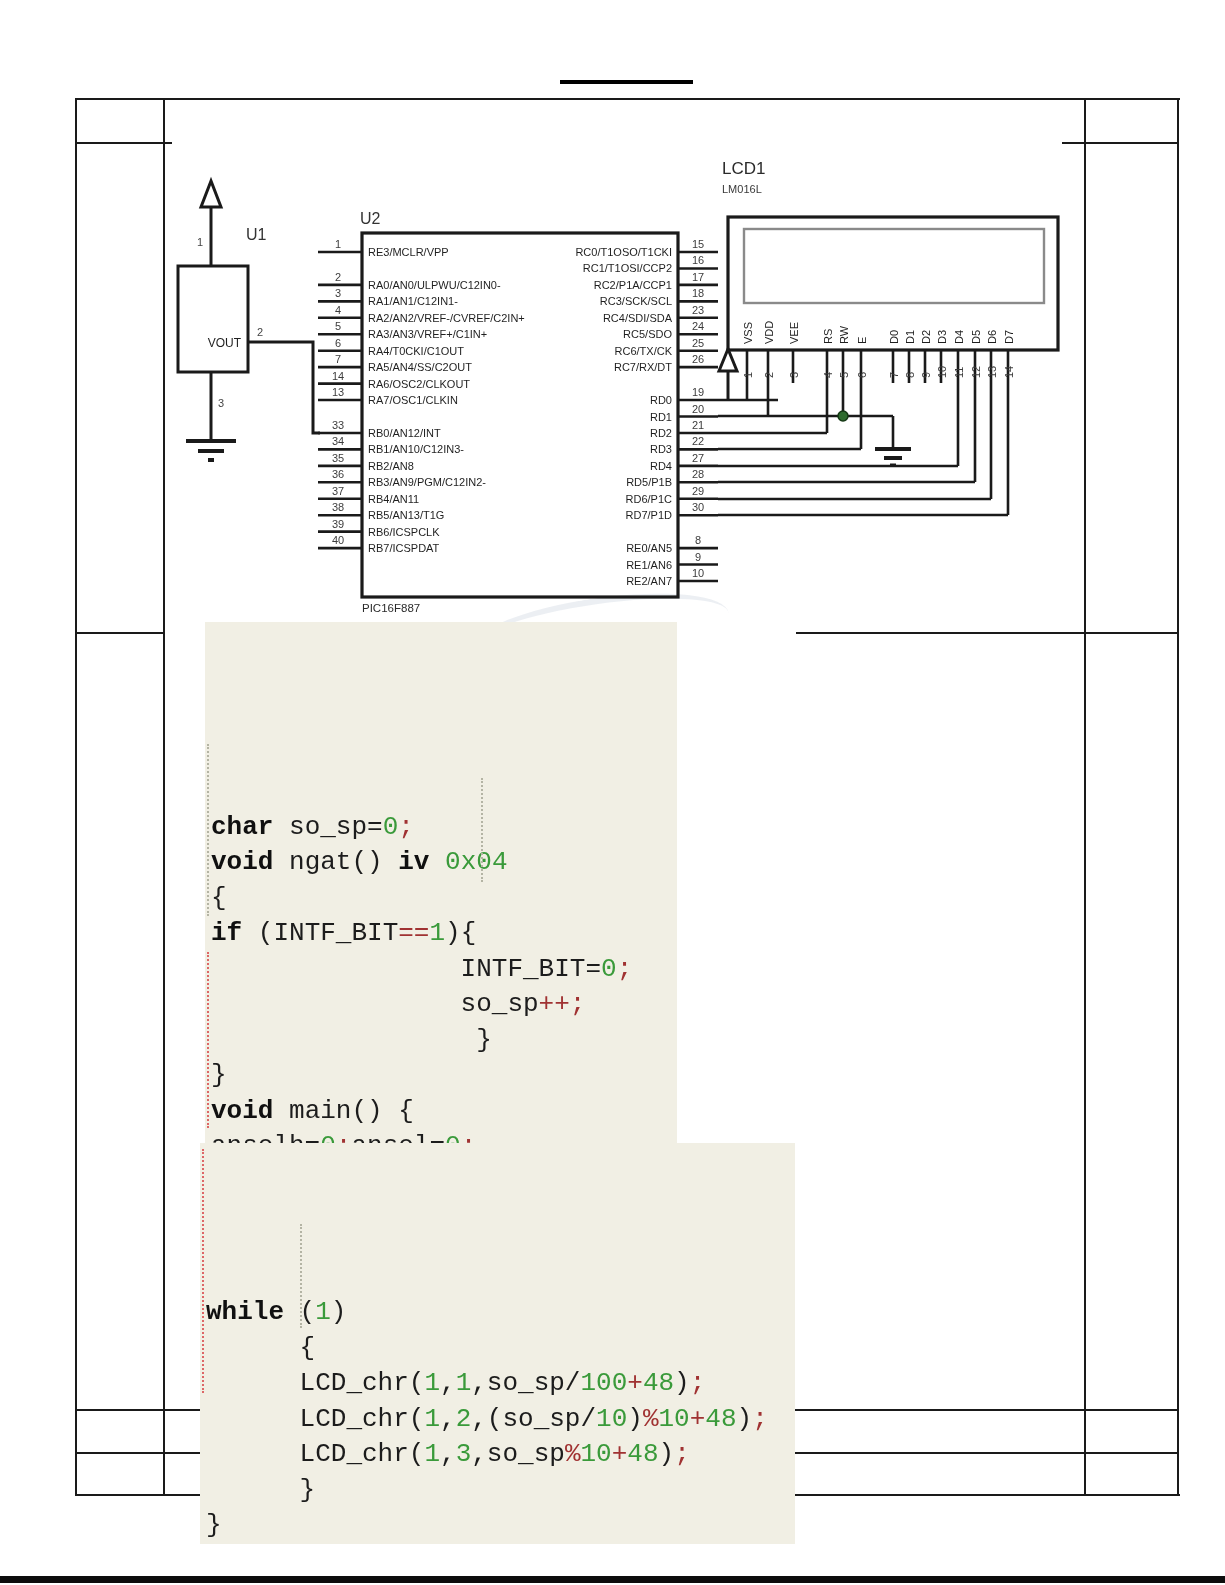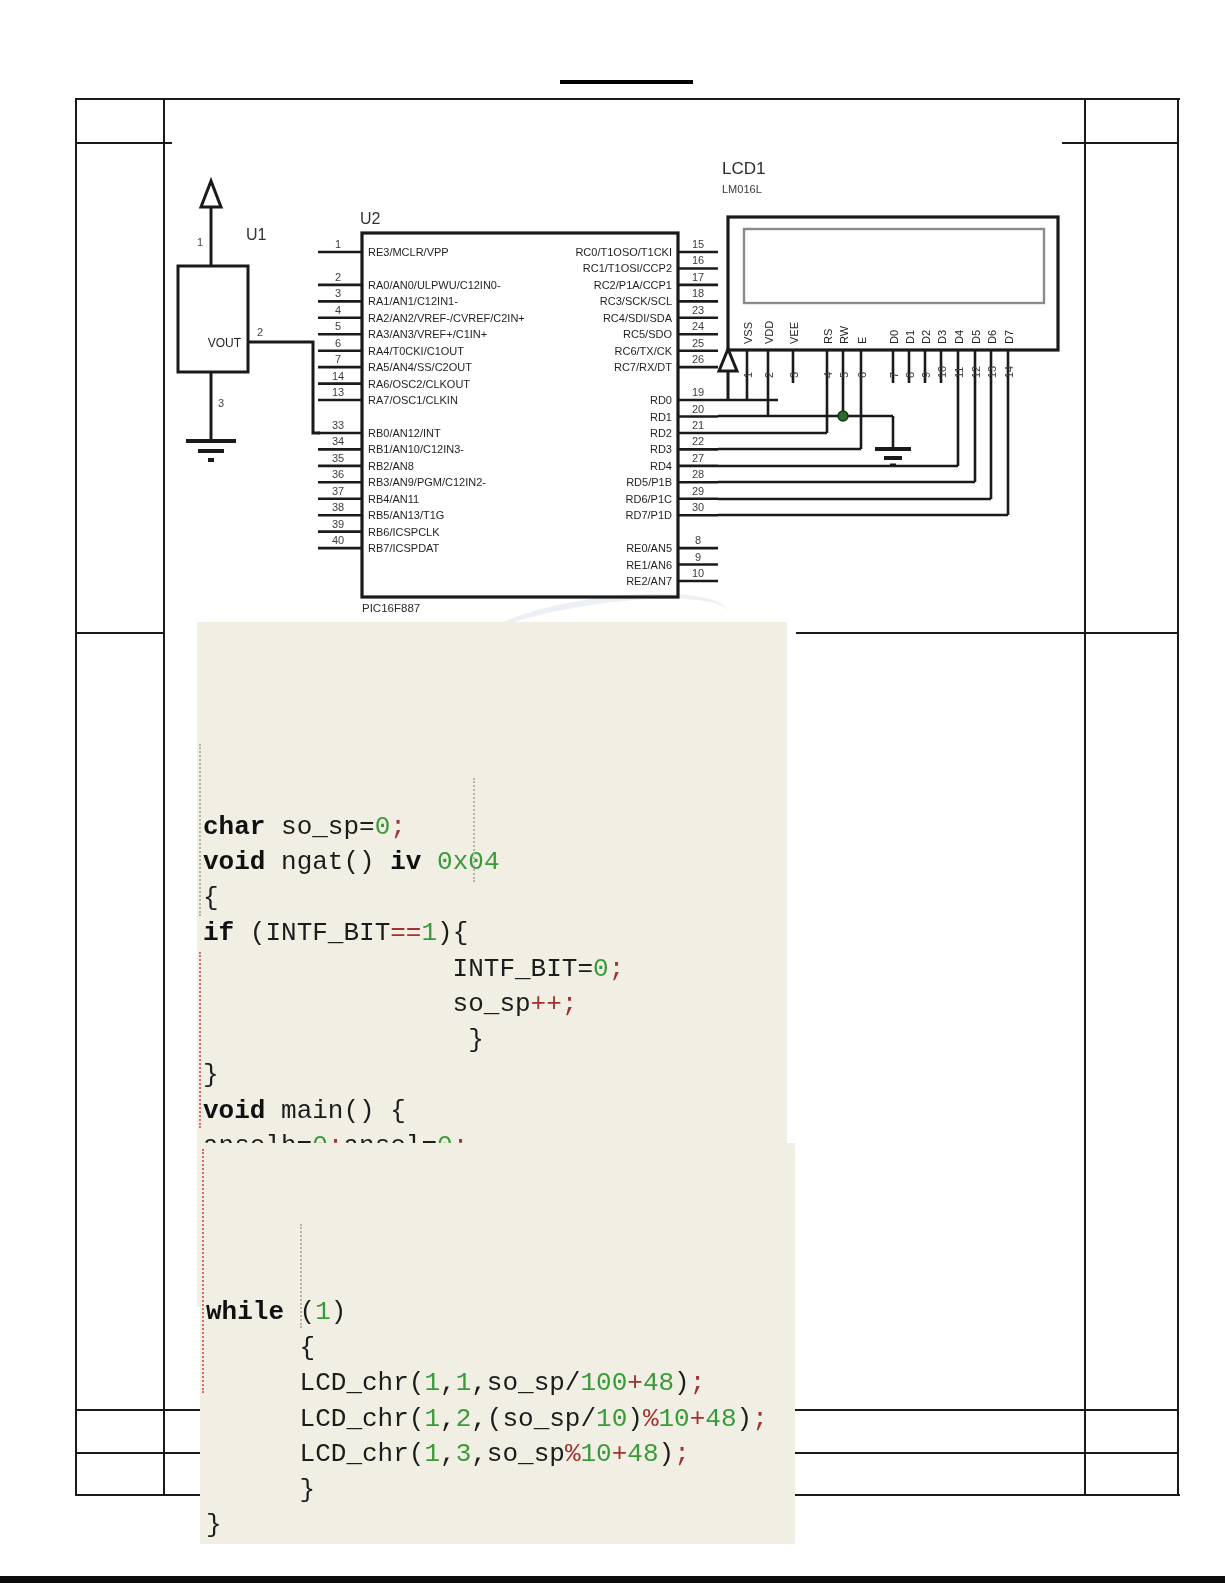--- a/index.html
+++ b/index.html
@@ -255,21 +255,21 @@
           <line x1="884" y1="458" x2="902" y2="458" stroke-width="4"></line>
           <line x1="890" y1="465" x2="896" y2="465" stroke-width="3"></line>
         </g>
       </g>
       <circle cx="843" cy="416" r="5" fill="#2d6b2d" stroke="#143814" stroke-width="1.5"></circle>
     </g>
     <text x="722" y="174" font-size="17" fill="#2b2b2b">LCD1</text>
     <text x="722" y="193" font-size="11" fill="#3a3a3a">LM016L</text>
   </svg>
 
-  <div class="codeblock" id="codeblock-0" style="left:197px;top:622px;width:590px;">
+  <div class="codeblock" id="codeblock-0" style="left:205px;top:622px;width:472px;">
     <div class="guide guide-gray" style="left:2px;top:122px;height:172px;"></div>
     <div class="guide guide-gray" style="left:276px;top:156px;height:104px;"></div>
     <div class="guide guide-red" style="left:2px;top:330px;height:176px;"></div>
   <div class="ln" style="padding-left: 6px;"><span class="tk-k">char</span><span class="tk-p"> so_sp=</span><span class="tk-n">0</span><span class="tk-o">;</span></div><div class="ln" style="padding-left: 6px;"><span class="tk-k">void</span><span class="tk-p"> ngat() </span><span class="tk-k">iv</span><span class="tk-p"> </span><span class="tk-n">0x04</span></div><div class="ln" style="padding-left: 6px;"><span class="tk-p">{</span></div><div class="ln" style="padding-left: 6px;"><span class="tk-k">if</span><span class="tk-p"> (INTF_BIT</span><span class="tk-o">==</span><span class="tk-n">1</span><span class="tk-p">){</span></div><div class="ln" style="padding-left: 255.6px;"><span class="tk-p">INTF_BIT=</span><span class="tk-n">0</span><span class="tk-o">;</span></div><div class="ln" style="padding-left: 255.6px;"><span class="tk-p">so_sp</span><span class="tk-o">++;</span></div><div class="ln" style="padding-left: 271.2px;"><span class="tk-p">}</span></div><div class="ln" style="padding-left: 6px;"><span class="tk-p">}</span></div><div class="ln" style="padding-left: 6px;"><span class="tk-k">void</span><span class="tk-p"> main() {</span></div><div class="ln" style="padding-left: 6px;"><span class="tk-p">anselh=</span><span class="tk-n">0</span><span class="tk-o">;</span><span class="tk-p">ansel=</span><span class="tk-n">0</span><span class="tk-o">;</span></div><div class="ln" style="padding-left: 6px;"><span class="tk-p">GIE_BIT=</span><span class="tk-n">1</span><span class="tk-o">;</span><span class="tk-c"> //cho phep ngat toan cuc</span></div><div class="ln" style="padding-left: 6px;"><span class="tk-p">INTEDG_BIT=</span><span class="tk-n">1</span><span class="tk-o">;</span></div><div class="ln" style="padding-left: 6px;"><span class="tk-p">INTE_BIT=</span><span class="tk-n">1</span><span class="tk-o">;</span><span class="tk-p">INTF_BIT=</span><span class="tk-n">0</span><span class="tk-o">;</span></div><div class="ln" style="padding-left: 6px;"><span class="tk-p">LCD_init()</span><span class="tk-o">;</span></div></div>
 
   <div class="codeblock" id="codeblock-1" style="left:200px;top:1143px;width:595px;">
     <div class="guide guide-red" style="left:2px;top:6px;height:244px;"></div>
     <div class="guide guide-gray" style="left:100px;top:81px;height:104px;"></div>
   <div class="ln" style="padding-left: 6px;"><span class="tk-k">while</span><span class="tk-p"> (</span><span class="tk-n">1</span><span class="tk-p">)</span></div><div class="ln" style="padding-left: 99.6px;"><span class="tk-p">{</span></div><div class="ln" style="padding-left: 99.6px;"><span class="tk-p">LCD_chr(</span><span class="tk-n">1</span><span class="tk-p">,</span><span class="tk-n">1</span><span class="tk-p">,so_sp/</span><span class="tk-n">100</span><span class="tk-o">+</span><span class="tk-n">48</span><span class="tk-p">)</span><span class="tk-o">;</span></div><div class="ln" style="padding-left: 99.6px;"><span class="tk-p">LCD_chr(</span><span class="tk-n">1</span><span class="tk-p">,</span><span class="tk-n">2</span><span class="tk-p">,(so_sp/</span><span class="tk-n">10</span><span class="tk-p">)</span><span class="tk-o">%</span><span class="tk-n">10</span><span class="tk-o">+</span><span class="tk-n">48</span><span class="tk-p">)</span><span class="tk-o">;</span></div><div class="ln" style="padding-left: 99.6px;"><span class="tk-p">LCD_chr(</span><span class="tk-n">1</span><span class="tk-p">,</span><span class="tk-n">3</span><span class="tk-p">,so_sp</span><span class="tk-o">%</span><span class="tk-n">10</span><span class="tk-o">+</span><span class="tk-n">48</span><span class="tk-p">)</span><span class="tk-o">;</span></div><div class="ln" style="padding-left: 99.6px;"><span class="tk-p">}</span></div><div class="ln" style="padding-left: 6px;"><span class="tk-p">}</span></div></div>
 

